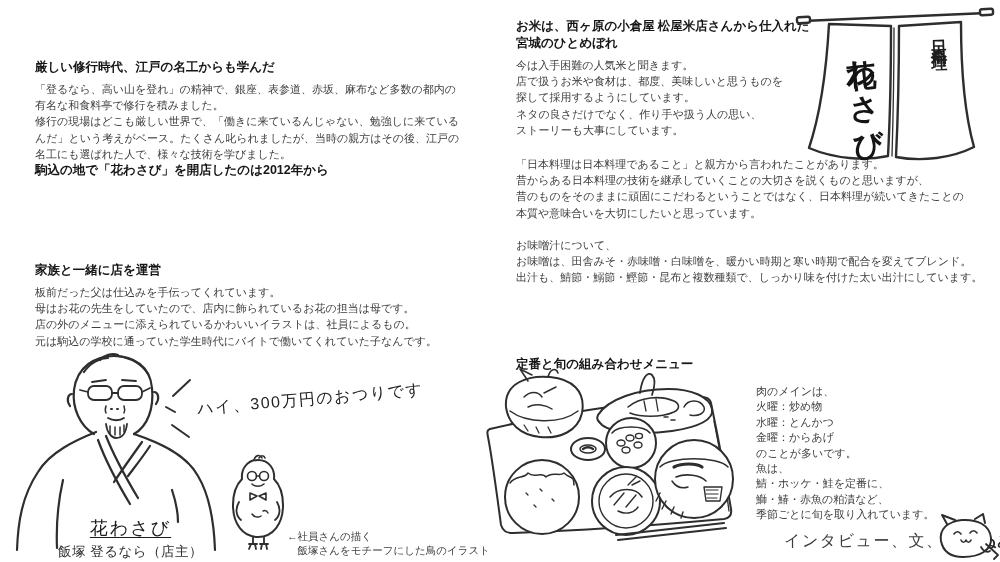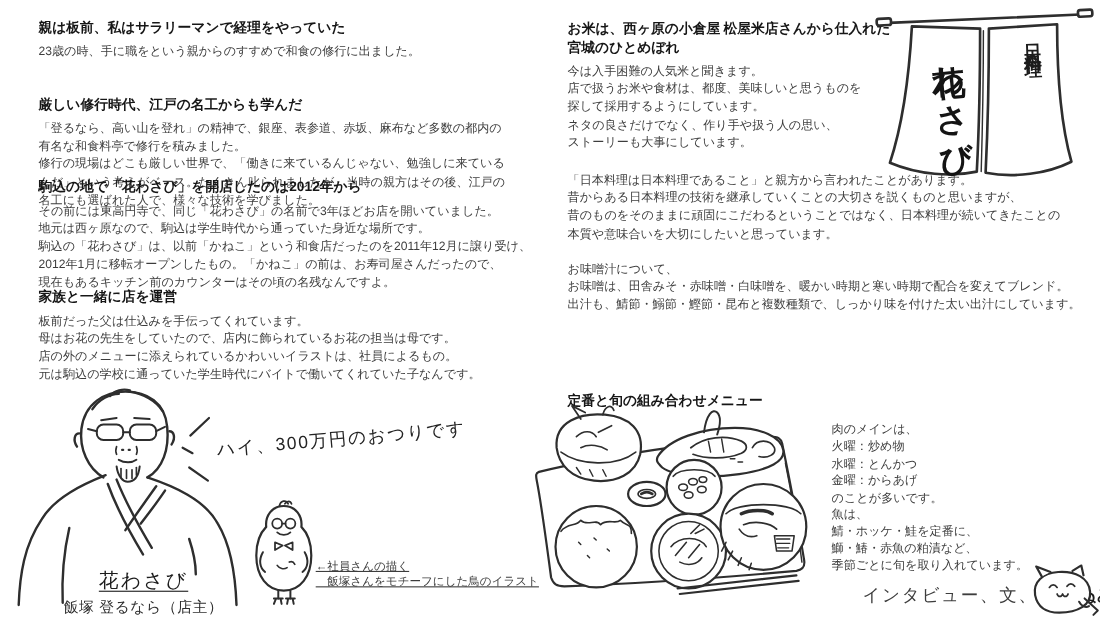--- a/index.html
+++ b/index.html
@@ -11,21 +11,21 @@
   .sec { position:absolute; }
   .h {
     font-weight:bold; color:#161616; font-size:12.5px; line-height:17px;
     margin:0 0 5px 0; white-space:pre-line;
   }
   .b {
     color:#3d3d3d; font-size:11px; line-height:16.2px; margin:0;
     white-space:pre-line;
   }
   .ls { left:35px; width:465px; }
-  .ls1 { top:17px; } .ls2 { top:59px;margin-top:28px; } .ls3 { top:162px; } .ls4 { top:262px; }
+  .ls1 { top:17px; } .ls2 { top:59px; } .ls3 { top:162px; } .ls4 { top:262px; }
   .rs { left:516px; width:482px; }
   .rs1 { top:18px;font-family:Liberation Serif, serif; } .rs2 { top:156px; }
   .menu-h { left:516px; top:356px; }
   .menu-meat { left:756px; top:384px; width:240px; }
   .menu-fish { left:756px; top:461px; width:240px; }
   .menu-b { font-size:11px; line-height:15.4px; color:#3d3d3d; white-space:pre-line; }
 
   svg.draw { position:absolute; stroke:#2e2e2e; fill:none;
              stroke-linecap:round; stroke-linejoin:round; }
 
@@ -46,54 +46,45 @@
     font-size:16px; letter-spacing:1.5px; color:#232323;
     transform:rotate(-5deg); font-weight:500; white-space:nowrap;
   }
   .owner-caption { position:absolute; left:28px; top:516px; width:205px; text-align:center; }
   .shop-label {
     display:inline-block; font-size:18px; color:#1c1c1c; letter-spacing:2px;
     text-decoration:underline; text-underline-offset:3px;
   }
   .owner-name { font-size:13.5px; color:#2e2e2e; margin-top:3px; letter-spacing:0.5px; }
   .bird-caption {
-    position:absolute; left:287px; top:509px; width:220px;
-    font-size:10.5px; line-height:13.5px; color:#3d3d3d; white-space:pre-line;text-decoration:underline;
+    position:absolute; left:287px; top:530px; width:220px;
+    font-size:10.5px; line-height:13.5px; color:#3d3d3d; white-space:pre-line;
   }
   .credit { position:absolute; left:784px; top:531px; white-space:nowrap; }
   .credit-label { font-size:16px; letter-spacing:1.5px; color:#3d3d3d;margin-top:44px; }
   .credit-name {
     display:inline-block; font-size:15px; font-weight:bold; color:#1c1c1c;
     letter-spacing:1px; transform:rotate(-3deg); margin-left:3px;
   }
 </style>
 </head>
 <body>
 
 <main id="canvas">
 
-  <section class="sec ls ls1">
-    <h3 class="h">親は板前、私はサラリーマンで経理をやっていた</h3>
-    <p class="b">23歳の時、手に職をという親からのすすめで和食の修行に出ました。</p>
-  </section>
   <section class="sec ls ls2">
     <h3 class="h">厳しい修行時代、江戸の名工からも学んだ</h3>
     <p class="b">「登るなら、高い山を登れ」の精神で、銀座、表参道、赤坂、麻布など多数の都内の
 有名な和食料亭で修行を積みました。
 修行の現場はどこも厳しい世界で、「働きに来ているんじゃない、勉強しに来ている
 んだ」という考えがベース。たくさん叱られましたが、当時の親方はその後、江戸の
 名工にも選ばれた人で、様々な技術を学びました。</p>
   </section>
   <section class="sec ls ls3">
     <h3 class="h">駒込の地で「花わさび」を開店したのは2012年から</h3>
-    <p class="b">その前には東高円寺で、同じ「花わさび」の名前で3年ほどお店を開いていました。
-地元は西ヶ原なので、駒込は学生時代から通っていた身近な場所です。
-駒込の「花わさび」は、以前「かねこ」という和食店だったのを2011年12月に譲り受け、
-2012年1月に移転オープンしたもの。「かねこ」の前は、お寿司屋さんだったので、
-現在もあるキッチン前のカウンターはその頃の名残なんですよ。</p>
   </section>
   <section class="sec ls ls4">
     <h3 class="h">家族と一緒に店を運営</h3>
     <p class="b">板前だった父は仕込みを手伝ってくれています。
 母はお花の先生をしていたので、店内に飾られているお花の担当は母です。
 店の外のメニューに添えられているかわいいイラストは、社員によるもの。
 元は駒込の学校に通っていた学生時代にバイトで働いてくれていた子なんです。</p>
   </section>
 
   <section class="sec rs rs1">

